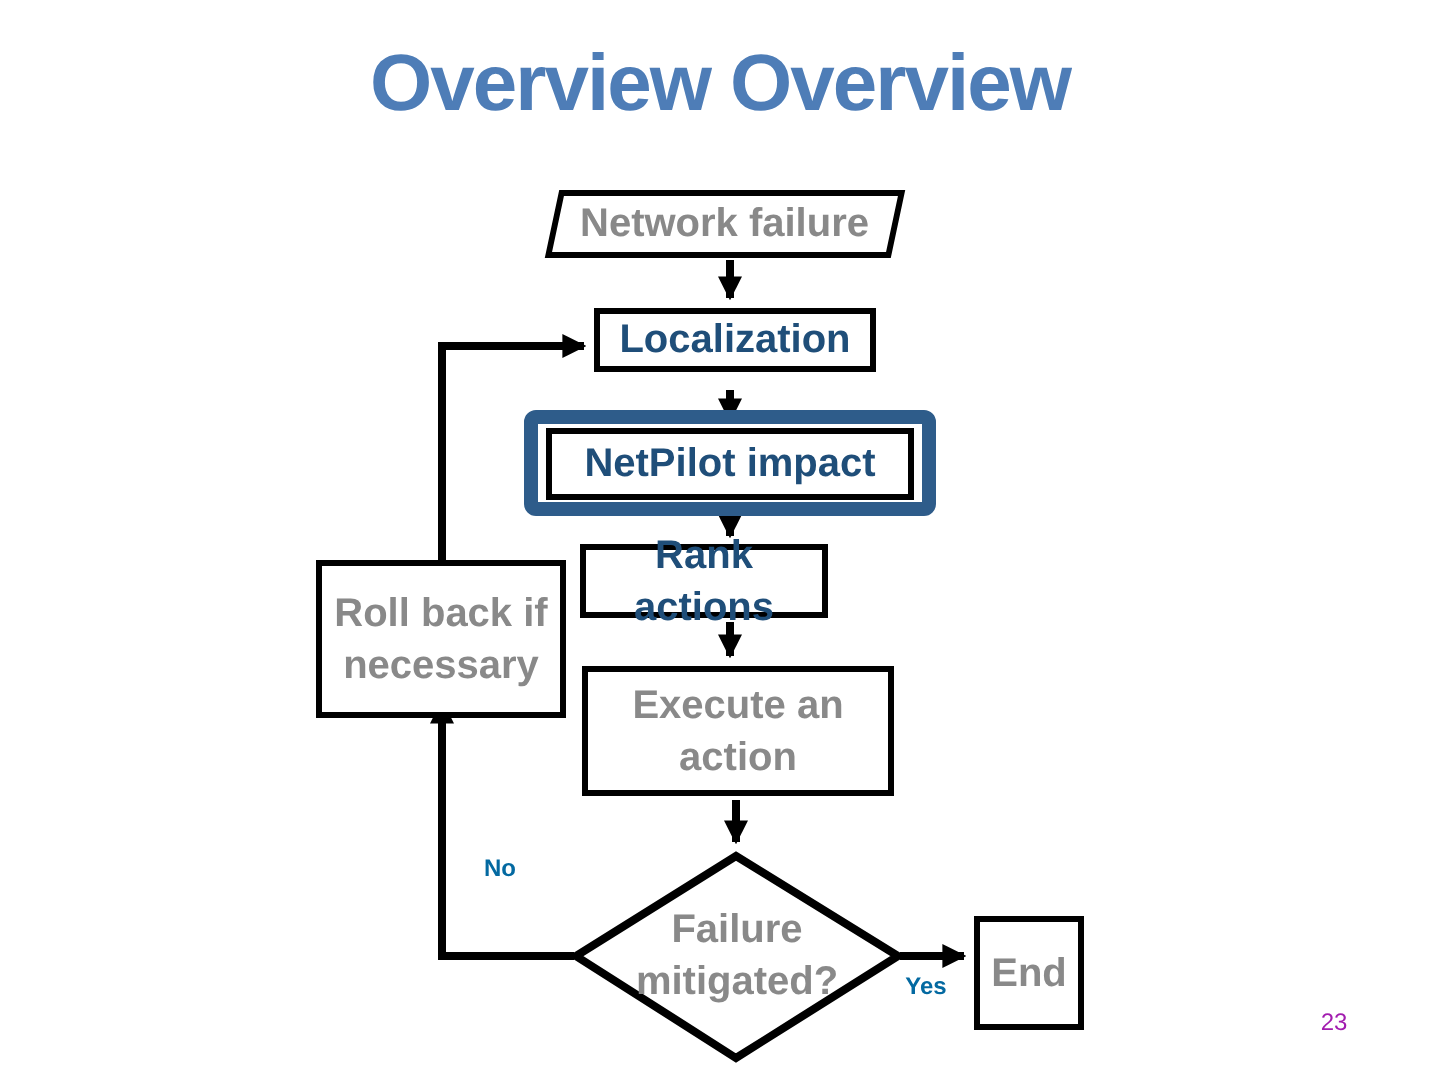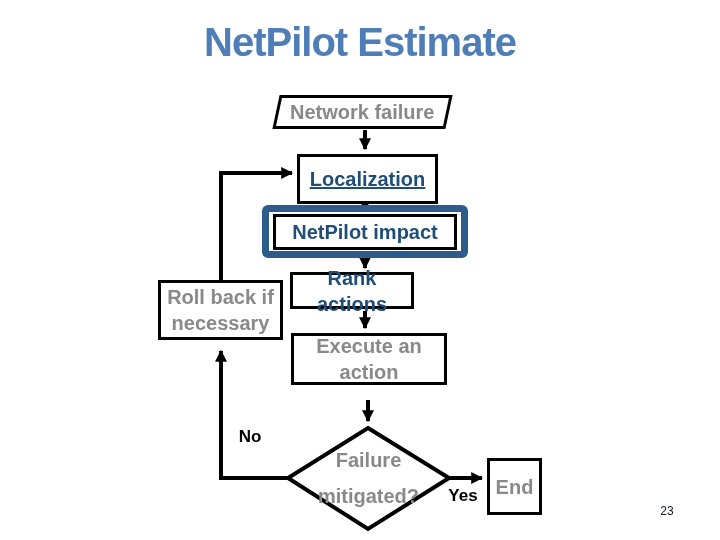--- a/index.html
+++ b/index.html
@@ -42,80 +42,80 @@
     justify-content: center;
     text-align: center;
     font-weight: bold;
     font-size: 20px;
     line-height: 26px;
     z-index: 2;
   }
   .navy { color: #1f4e79; }
   .gray { color: #898989; }
 
-  .n-localization { left: 297px; top: 154px; width: 141px; height: 50px; text-decoration: underline; }
+  .n-localization { left: 297px; top: 154px; width: 141px; height: 32px; }
 
   .highlight-frame {
     position: absolute;
     left: 262px; top: 205px; width: 206px; height: 53px;
     box-sizing: border-box;
     border: 7px solid #2e5c8a;
     border-radius: 6px;
     background: #ffffff;
     z-index: 2;
   }
   .n-estimate { left: 273px; top: 214px; width: 184px; height: 36px; z-index: 3; }
 
   .n-rank { left: 290px; top: 272px; width: 124px; height: 37px; }
-  .n-rollback { left: 158px; top: 280px; width: 125px; height: 60px; padding: 0 2px; }
-  .n-execute { left: 291px; top: 333px; width: 156px; height: 52px; padding: 0 2px; }
+  .n-rollback { left: 158px; top: 280px; width: 125px; height: 79px; padding: 0 2px; }
+  .n-execute { left: 291px; top: 333px; width: 156px; height: 65px; padding: 0 2px; }
   .n-end { left: 487px; top: 458px; width: 55px; height: 57px; }
 
   .n-parallelogram {
     left: 276px; top: 95px; width: 173px; height: 34px;
     transform: skewX(-12deg);
   }
   .n-parallelogram .unskew { transform: skewX(12deg); display: block; }
 
   .diamond-svg { position: absolute; left: 285px; top: 425px; z-index: 2; }
   .diamond-label {
     position: absolute;
     left: 300px; top: 427px; width: 137px; height: 101px;
     display: flex; align-items: center; justify-content: center;
     text-align: center;
-    font-weight: bold; font-size: 20px; line-height: 36px;
+    font-weight: bold; font-size: 20px; line-height: 26px;
     z-index: 3;
   }
 
   .edge-label {
     position: absolute;
     font-weight: bold;
-    font-size: 17px;
-    color: #000000;
+    font-size: 12px;
+    color: #0369a1;
     z-index: 3;
   }
   .lbl-no  { left: 230px; top: 427px; width: 40px; text-align: center; }
   .lbl-yes { left: 441px; top: 486px; width: 44px; text-align: center; }
 
   .page-number {
     position: absolute;
     left: 652px; top: 504px;
     width: 30px;
     text-align: center;
     font-size: 12px;
-    color: #0f172a;
+    color: #a21caf;
     z-index: 3;
   }
 </style>
 </head>
 <body>
 
 <div class="slide">
 
-  <div class="title">NetPilot Estimate</div>
+  <div class="title">Overview Overview</div>
 
   <svg class="connectors" viewBox="0 0 720 540">
     <defs>
       <marker id="ah" viewBox="0 0 10 10" refX="9" refY="5" markerWidth="3" markerHeight="3" orient="auto">
         <path d="M0,0 L10,5 L0,10 Z" fill="#000000"></path>
       </marker>
     </defs>
     <line x1="365" y1="130" x2="365" y2="149" stroke="#000" stroke-width="4" marker-end="url(#ah)"></line>
     <line x1="365" y1="195" x2="365" y2="210" stroke="#000" stroke-width="4" marker-end="url(#ah)"></line>
     <line x1="365" y1="259" x2="365" y2="268" stroke="#000" stroke-width="4" marker-end="url(#ah)"></line>

